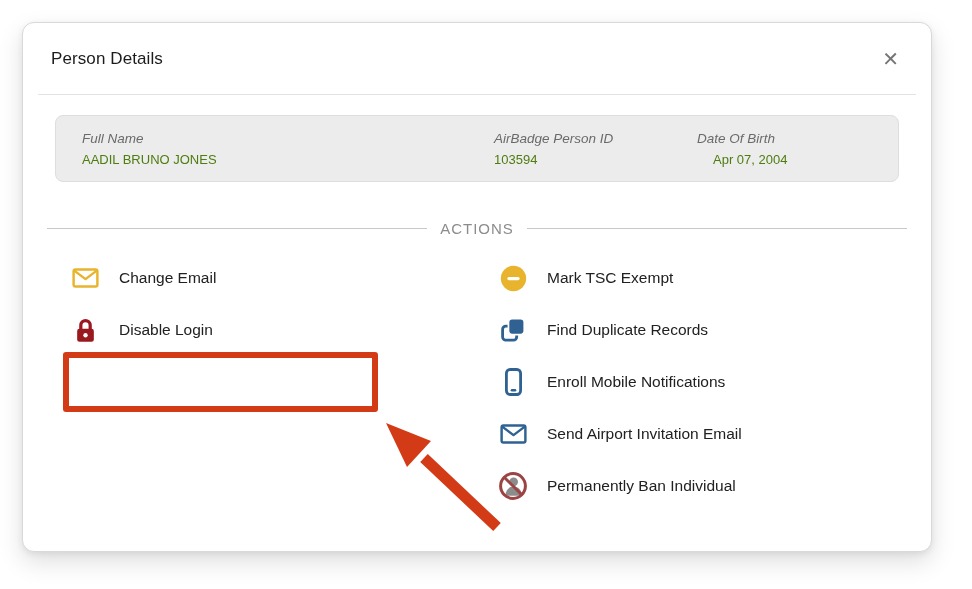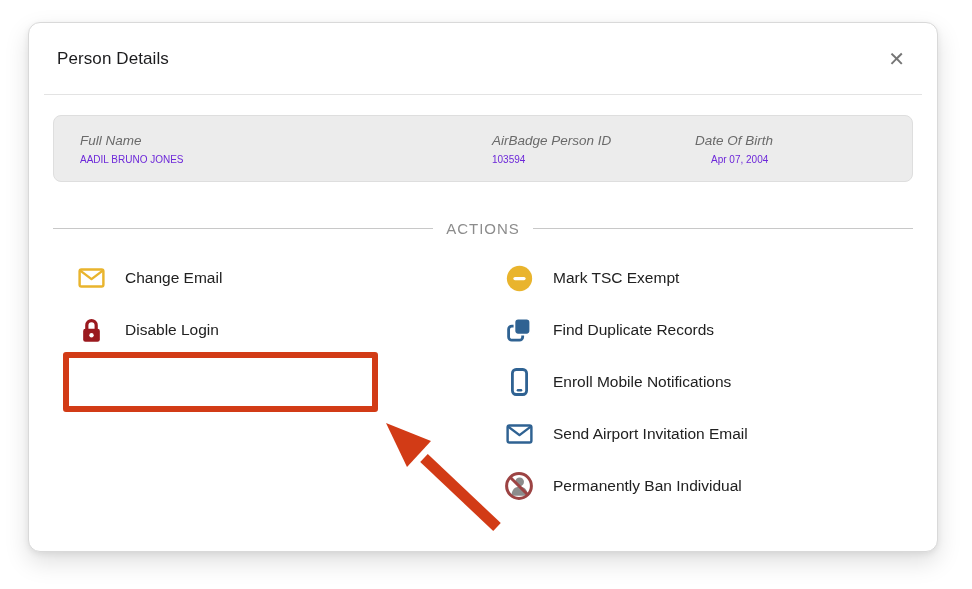--- a/index.html
+++ b/index.html
@@ -1,34 +1,34 @@
 <!DOCTYPE html>
 <html style="--accent-blue: #2f6292; --accent-yellow: #e9b42d; --accent-dark-red: #9a191e; --ban-red: #9c4343; --person-gray: #8c8c8c; --highlight-red: #d23b16;"><head>
 <meta charset="utf-8">
 <style>
   * { margin:0; padding:0; box-sizing:border-box; }
   html,body { width:972px; height:589px; background:#ffffff; overflow:hidden;
     font-family:"Liberation Sans","DejaVu Sans",sans-serif; }
 
-  .modal { position:absolute; left:28px; top:22px; width:910px; height:530px;
+  .modal { position:absolute; left:22px; top:22px; width:910px; height:530px;
     background:#fff; border:1px solid #d9d9d9; border-radius:12px;
     box-shadow:0 10px 24px rgba(0,0,0,.13), 0 2px 6px rgba(0,0,0,.07); }
 
   .modal-header { height:71px; display:flex; align-items:center; padding:0 28px; }
   .modal-title { font-size:17px; color:#1c1c1e; letter-spacing:.1px; }
   .close-btn { margin-left:auto; background:none; border:none; cursor:pointer;
     font-size:20px; color:#757575; line-height:1; padding:4px; }
   .header-divider { border-top:1px solid #e3e3e3; margin:0 15px; }
 
-  .info-wrap { padding:20px 24px 0; }
+  .info-wrap { padding:20px 32px 0; }
   .info-bar { background:#ececec; border:1px solid #dedede; border-radius:8px;
     height:67px; padding:12px 26px; display:grid; grid-template-columns:412px 203px auto;
     align-content:center; }
   .field-label { font-size:13.5px; font-style:italic; color:#6a6a6a; margin-bottom:6px; }
-  .field-value { font-size:10px; color:#6d28d9; }
+  .field-value { font-size:13px; color:#4d7c0f; }
   .field-value.bold { font-weight:400;margin-left:16px; }
 
   .actions-divider { margin:38px 24px 25px; display:flex; align-items:center; }
   .actions-divider .line { flex:1; border-top:1px solid #c8c8c8; }
   .actions-divider .label { padding:0 13px; font-size:15px; color:#8c8c8c;
     letter-spacing:1px; }
 
   .actions-grid { display:flex; padding:0 24px; }
   .col-left { width:50%; padding-left:23px; }
   .col-right { width:50%; padding-left:21px; }

